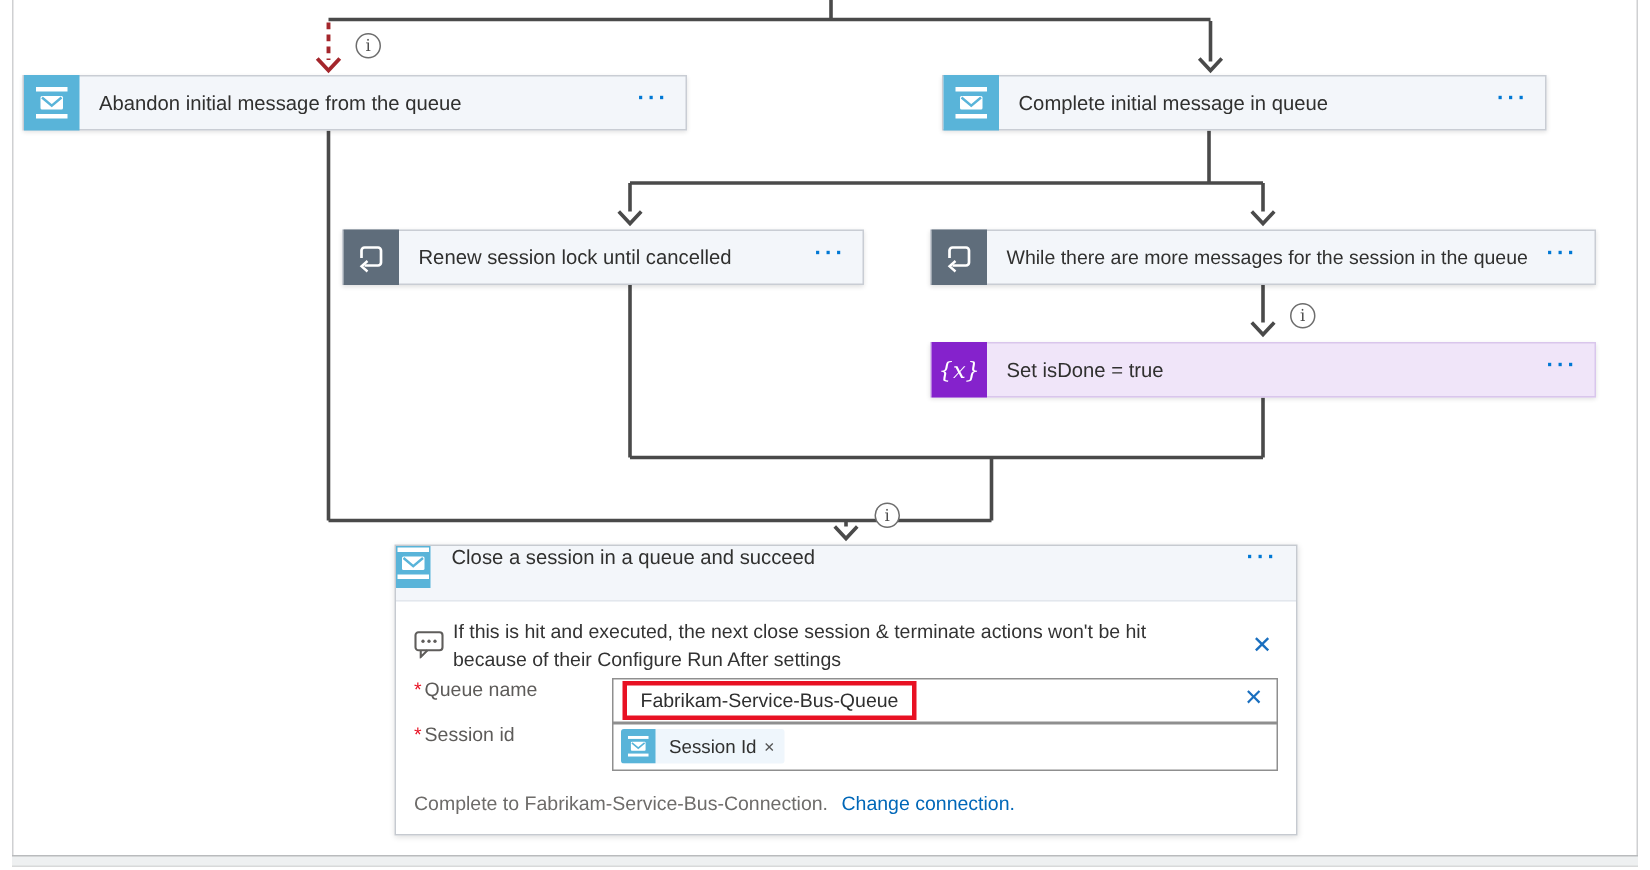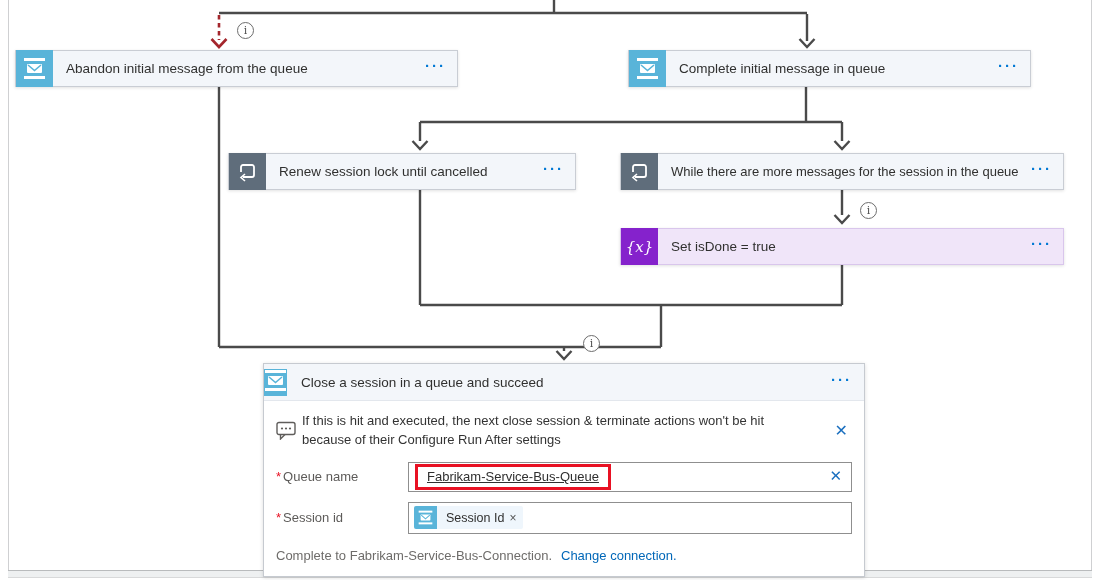--- a/index.html
+++ b/index.html
@@ -29,32 +29,32 @@
   .node .nicon{flex:0 0 37px;width:37px;height:37px;display:flex;align-items:center;justify-content:center;}
   .node .ntitle{font-size:13.5px;color:#30302f;padding-left:13px;white-space:nowrap;overflow:hidden;}
   .node .ndots{margin-left:auto;padding:0 11px 6px 8px;color:var(--dots-blue);font-size:15px;font-weight:bold;letter-spacing:2px;line-height:1;}
   .icon-sb{background:var(--sb-blue);}
   .icon-until{background:var(--until-slate);}
   .icon-var{background:var(--var-purple);color:#fff;font-size:15px;font-style:italic;font-family:"DejaVu Serif",serif;}
   .node.variant-var{background:var(--var-lav);border-color:#d9c6ec;}
   .infodot{position:absolute;z-index:3;width:17px;height:17px;border:1px solid #6d6d6d;border-radius:50%;color:#4e4e4e;background:#fff;font-size:11px;font-family:"DejaVu Serif",serif;display:flex;align-items:center;justify-content:center;line-height:1;}
   
   .bigcard{position:absolute;left:263px;top:363px;width:602px;z-index:2;background:#fff;border:1px solid #c6cad0;box-shadow:0 1px 4px rgba(0,0,0,.14);}
-  .bigcard .bheader{display:flex;align-items:center;height:37px;background:var(--card-bg);border-bottom:1px solid #e3e7ed;cursor:pointer;}
+  .bigcard .bheader{display:flex;align-items:flex-start;height:37px;background:var(--card-bg);border-bottom:1px solid #e3e7ed;cursor:pointer;}
   .bigcard .bheader .ntitle{font-size:13.5px;color:#30302f;padding-left:14px;}
   .bigcard .bheader .ndots{margin-left:auto;padding:0 12px 6px 8px;color:var(--dots-blue);font-size:15px;font-weight:bold;letter-spacing:2px;line-height:1;}
   .noterow{display:flex;align-items:center;padding:11px 12px 2px 12px;}
   .noterow .bubble{flex:0 0 22px;margin-top:3px;}
   .noterow .notetext{font-size:13px;color:#333;line-height:1.45;width:516px;padding-left:4px;}
   .noterow .notex{margin-left:auto;color:var(--x-blue);font-size:16px;font-weight:400;padding:4px 4px;cursor:pointer;line-height:1;}
-  .fieldrow{display:flex;align-items:center;margin-top:10px;padding:0 12px;}
+  .fieldrow{display:flex;padding:0 12px;}
   .fieldrow .flabel{flex:0 0 132px;font-size:13px;color:#5d5b59;}
   .fieldrow .flabel .req{color:var(--anno-red);margin-right:2px;}
   .finput{position:relative;flex:1;height:30px;border:1px solid #8f8f8f;background:#fff;display:flex;align-items:center;}
-  .annobox{margin-left:6px;border:3px solid var(--anno-red);padding:2px 9px 3px 9px;font-size:13px;color:#2f2f2f;white-space:nowrap;text-decoration:underline;}
+  .annobox{margin-left:6px;border:3px solid var(--anno-red);padding:2px 9px 3px 9px;font-size:13px;color:#2f2f2f;white-space:nowrap;}
   .clearx{position:absolute;right:9px;top:5px;color:var(--x-blue);font-size:15px;cursor:pointer;line-height:1;}
   .finput.session{height:32px;}
   .token{display:flex;align-items:center;margin-left:5px;background:#eff6fc;border-radius:2px;overflow:hidden;cursor:pointer;}
   .token .ticon{width:23px;height:23px;background:var(--sb-blue);display:flex;align-items:center;justify-content:center;}
   .token .tlabel{font-size:12.5px;color:#30302f;padding:0 4px 0 9px;}
   .token .tx{font-size:12px;color:#555;padding:0 7px 0 1px;}
   .bfooter{display:flex;align-items:center;padding:14px 12px 13px 12px;font-size:13px;}
   .bfooter .conntext{color:#6e6c6a;}
   .bfooter .connlink{color:var(--link-blue);margin-left:9px;cursor:pointer;}
 </style>

